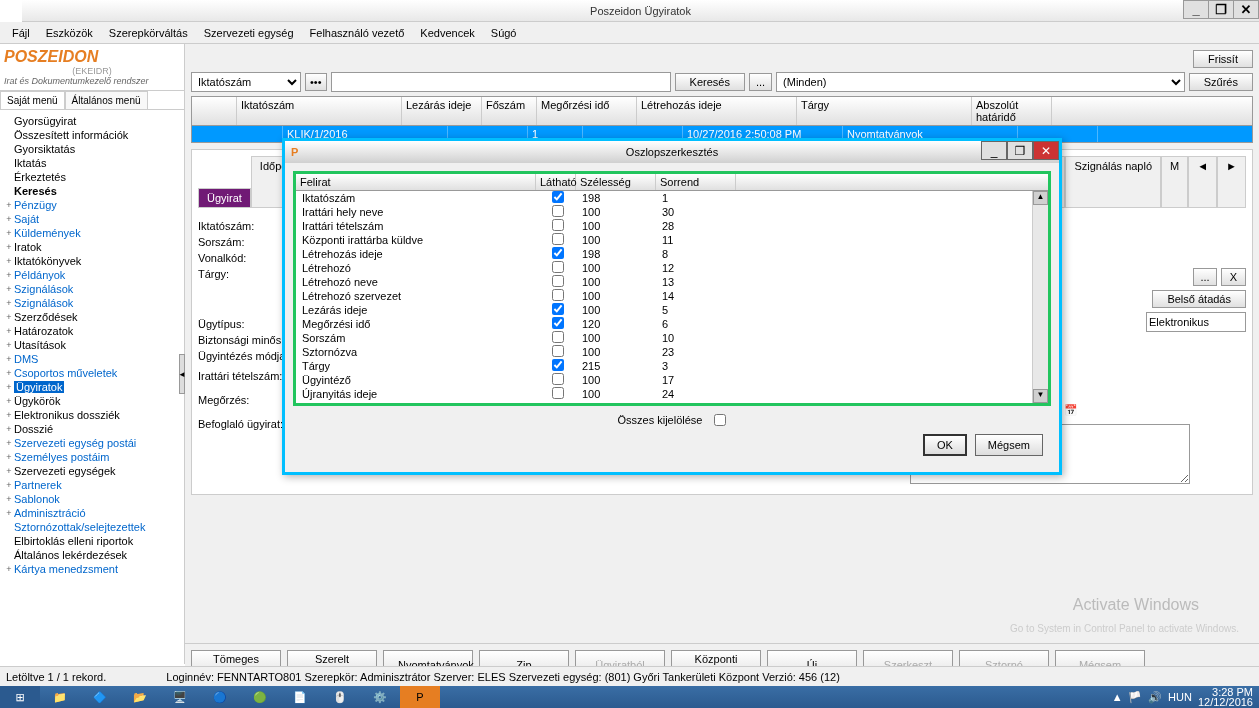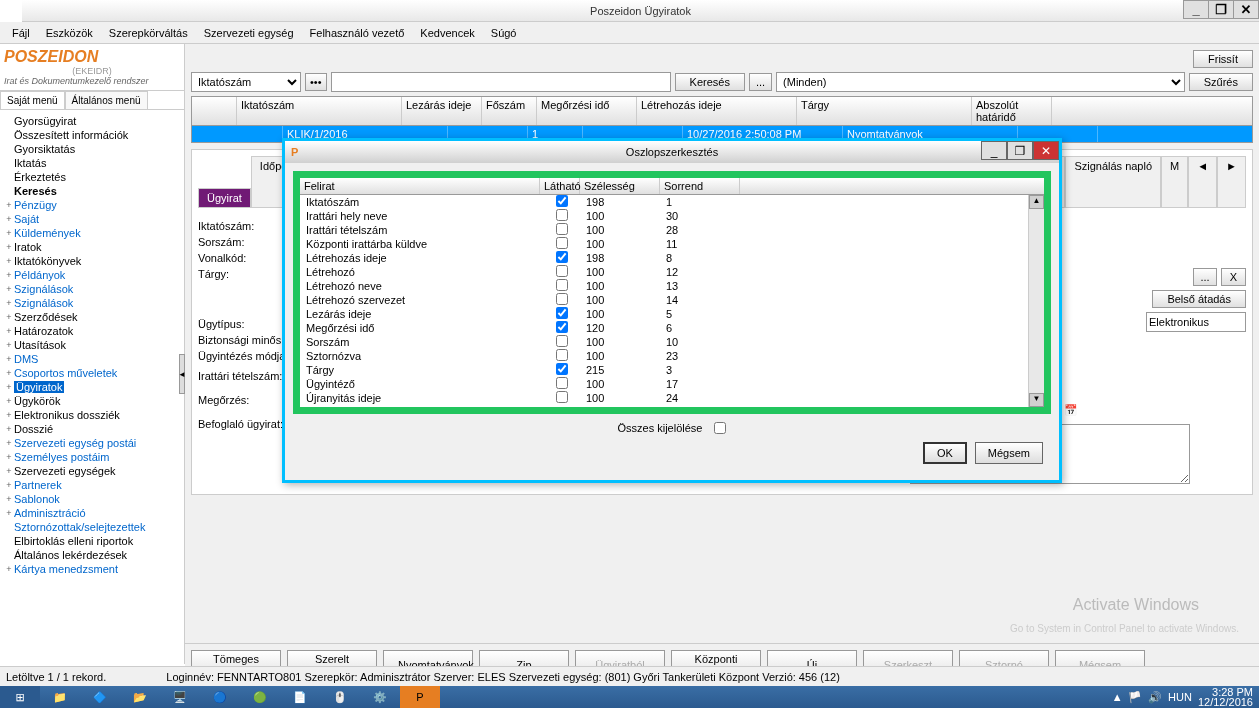--- a/index.html
+++ b/index.html
@@ -49,21 +49,21 @@
 .taskbar .tray { margin-left: auto; display: flex; align-items: center; color: #fff; gap: 6px; padding: 0 6px; font-size: 10px; }
 .tray-time { text-align: right; line-height: 10px; }
 
 .dialog { position: absolute; left: 282px; top: 138px; width: 780px; background: #f0f0f0; border: 3px solid #00bfff; z-index: 50; box-shadow: 2px 2px 8px rgba(0,0,0,0.3); }
 .dialog-titlebar { background: linear-gradient(#fff, #d0d0d0); height: 22px; display: flex; align-items: center; justify-content: center; position: relative; }
 .dialog-titlebar .win-controls { position: absolute; right: 0; top: 0; display: flex; }
 .dialog-titlebar .win-controls span { width: 26px; height: 19px; display: flex; align-items: center; justify-content: center; border: 1px solid #666; cursor: pointer; font-size: 12px; }
 .dialog-titlebar .win-controls .close { background: #cc3333; color: #fff; }
 .dialog-titlebar .win-controls .min, .dialog-titlebar .win-controls .max { background: #e0e0e0; }
 .dialog-body { padding: 8px; }
-.dialog-grid { border: 7px solid #22c55e; background: #fff; }
+.dialog-grid { border: 3px solid #22c55e; background: #fff; }
 .dialog-grid-header { display: flex; background: linear-gradient(#fff, #e0e0e0); border-bottom: 1px solid #999; }
 .dialog-grid-header span { padding: 2px 4px; border-right: 1px solid #ccc; }
 .dialog-grid-body { position: relative; }
 .dialog-grid-row { display: flex; padding: 0 2px; align-items: center; height: 14px; }
 .dialog-grid-row span { padding: 0 4px; }
 .dgc1 { width: 240px; }
 .dgc2 { width: 40px; text-align: center; }
 .dgc3 { width: 80px; }
 .dgc4 { width: 80px; }
 .dialog-scroll { position: absolute; right: 0; top: 0; width: 16px; bottom: 0; background: #e8e8e8; border-left: 1px solid #ccc; }

